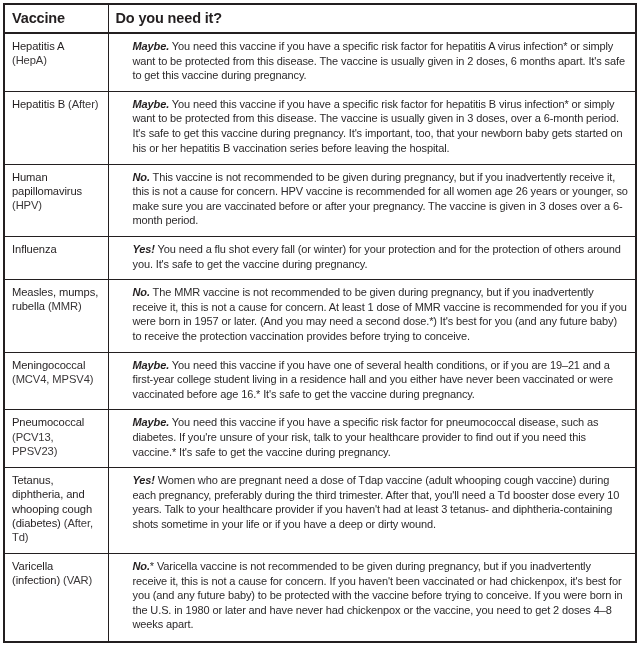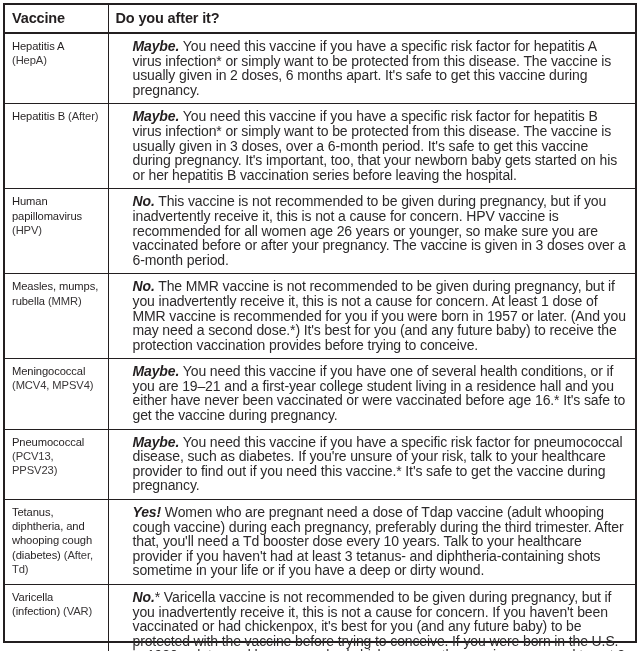--- a/index.html
+++ b/index.html
@@ -62,21 +62,21 @@
   tbody tr:first-child td {
     border-top: 0;
   }
   tbody td.cell-vaccine {
     border-right: 1px solid #231f20;
     font-size: 11.2px;
     line-height: 14.2px;
     letter-spacing: -0.1px;
   }
   tbody td.cell-need {
-    font-size: 14px;
+    font-size: 11px;
     line-height: 14.6px;
     letter-spacing: -0.12px;
     color: #2c2a2b;
     padding-left: 24px;
   }
 
   .vx-bold {
     font-weight: normal;
     color: #231f20;
   }
@@ -95,35 +95,39 @@
 
 <div class="table-wrap">
   <table class="vaccine-table">
     <colgroup>
       <col class="col-vaccine">
       <col class="col-need">
     </colgroup>
     <thead>
       <tr>
         <th class="th-vaccine">Vaccine</th>
-        <th class="th-need">Do you after it?</th>
+        <th class="th-need">Do you need it?</th>
       </tr>
     </thead>
     <tbody id="table-body">
         <tr>
           <td class="cell-vaccine"><span class="vx-bold">Hepatitis A</span> <span class="vx-plain">(HepA)</span></td>
           <td class="cell-need"><span class="answer">Maybe.</span> <span>You need this vaccine if you have a specific risk factor for hepatitis A virus infection* or simply want to be protected from this disease. The vaccine is usually given in 2 doses, 6 months apart. It's safe to get this vaccine during pregnancy.</span></td>
         </tr>
         <tr>
           <td class="cell-vaccine"><span class="vx-bold">Hepatitis B</span> <span class="vx-plain">(After)</span></td>
           <td class="cell-need"><span class="answer">Maybe.</span> <span>You need this vaccine if you have a specific risk factor for hepatitis B virus infection* or simply want to be protected from this disease. The vaccine is usually given in 3 doses, over a 6-month period. It's safe to get this vaccine during pregnancy. It's important, too, that your newborn baby gets started on his or her hepatitis B vaccination series before leaving the hospital.</span></td>
         </tr>
         <tr>
           <td class="cell-vaccine"><span class="vx-bold">Human papillomavirus</span> <span class="vx-plain">(HPV)</span></td>
           <td class="cell-need"><span class="answer">No.</span> <span>This vaccine is not recommended to be given during pregnancy, but if you inadvertently receive it, this is not a cause for concern. HPV vaccine is recommended for all women age 26 years or younger, so make sure you are vaccinated before or after your pregnancy. The vaccine is given in 3 doses over a 6-month period.</span></td>
+        </tr>
+        <tr>
+          <td class="cell-vaccine"><span class="vx-bold">Influenza</span></td>
+          <td class="cell-need"><span class="answer">Yes!</span> <span>You need a flu shot every fall (or winter) for your protection and for the protection of others around you. It's safe to get the vaccine during pregnancy.</span></td>
         </tr>
         <tr>
           <td class="cell-vaccine"><span class="vx-bold">Measles, mumps, rubella</span> <span class="vx-plain">(MMR)</span></td>
           <td class="cell-need"><span class="answer">No.</span> <span>The MMR vaccine is not recommended to be given during pregnancy, but if you inadvertently receive it, this is not a cause for concern. At least 1 dose of MMR vaccine is recommended for you if you were born in 1957 or later. (And you may need a second dose.*) It's best for you (and any future baby) to receive the protection vaccination provides before trying to conceive.</span></td>
         </tr>
         <tr>
           <td class="cell-vaccine"><span class="vx-bold">Meningococcal</span> <span class="vx-plain">(MCV4, MPSV4)</span></td>
           <td class="cell-need"><span class="answer">Maybe.</span> <span>You need this vaccine if you have one of several health conditions, or if you are 19–21 and a first-year college student living in a residence hall and you either have never been vaccinated or were vaccinated before age 16.* It's safe to get the vaccine during pregnancy.</span></td>
         </tr>
         <tr>

